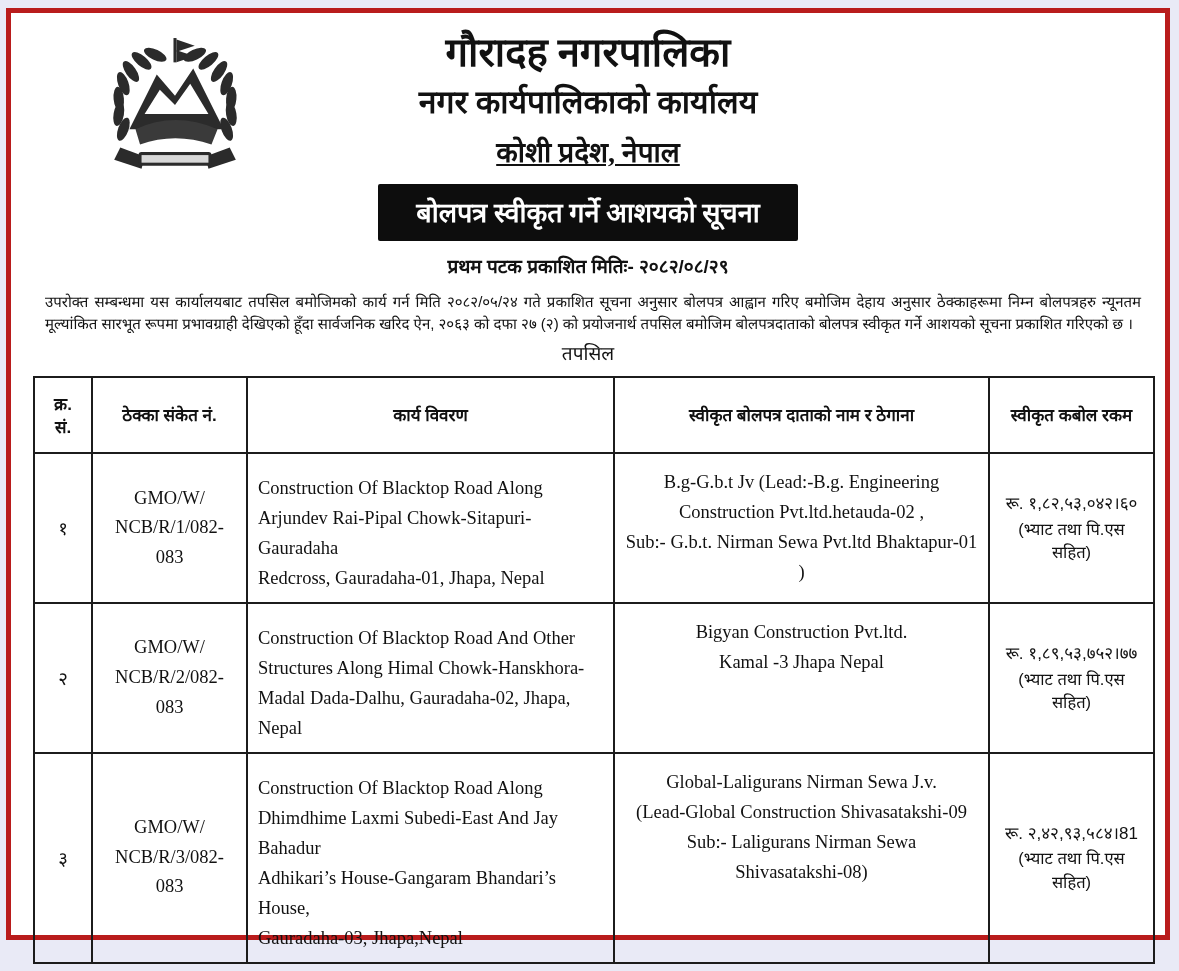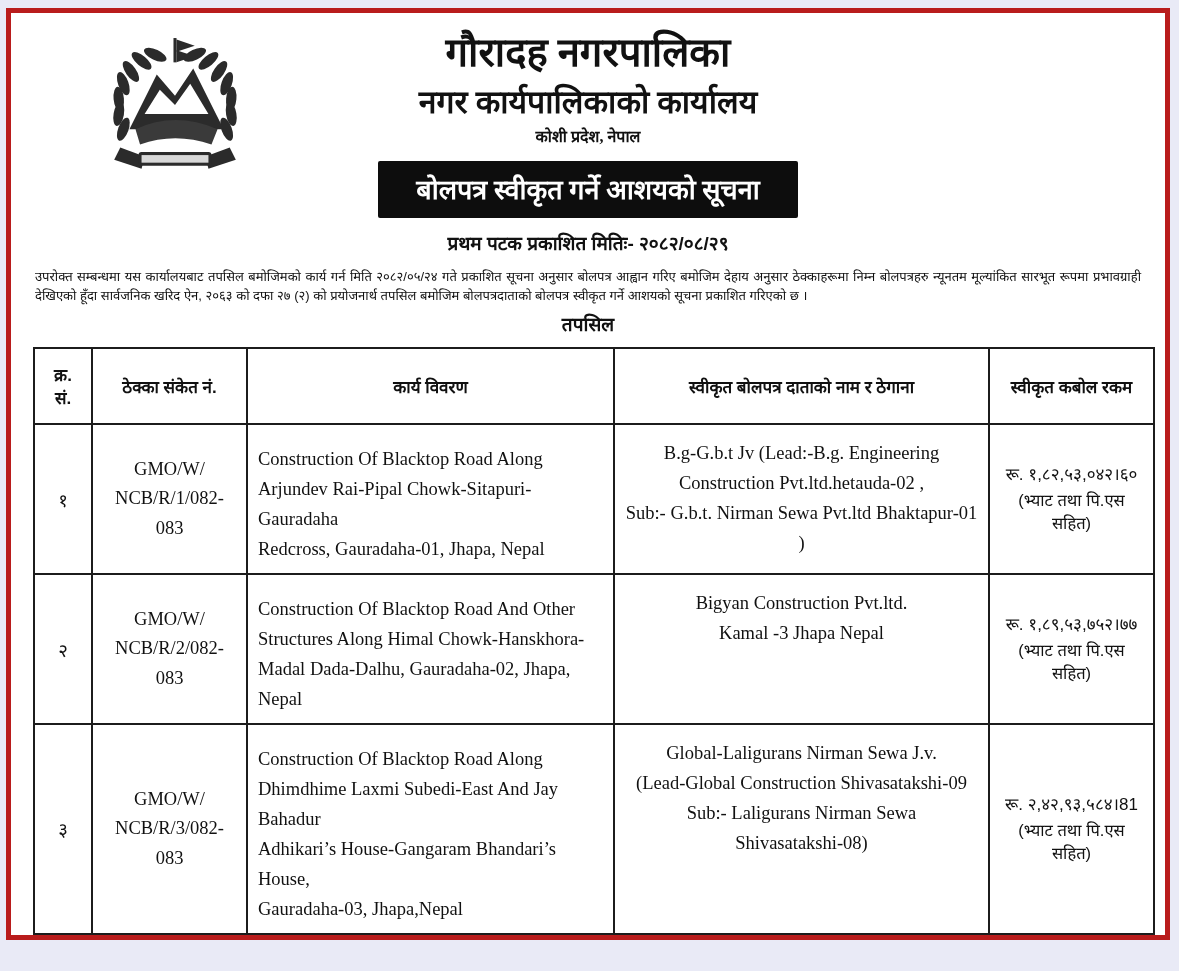--- a/index.html
+++ b/index.html
@@ -17,40 +17,40 @@
   }
   
   .header{position:relative;text-align:center;}
   .emblem{position:absolute;left:62px;top:6px;width:160px;height:152px;}
   .org-name{
     font-family:"Liberation Serif","DejaVu Sans",serif;
     font-size:40px;font-weight:bold;margin:2px 0 0 0;line-height:1.2;
   }
   .office-name{font-size:32px;font-weight:bold;margin:6px 0 0 0;line-height:1.2;}
   .addr{font-size:24px;font-weight:bold;margin-top:10px;line-height:1.25;}
-  .addr2{font-size:16px;font-weight:bold;margin-top:6px;line-height:1.25;}
+  .addr2{font-size:28px;font-weight:bold;margin-top:14px;line-height:1.25;text-decoration:underline;}
   
   .banner{
     margin:14px auto 0 auto;width:fit-content;
     background:#0d0d0d;color:#fff;
     font-size:27px;font-weight:bold;
     padding:9px 38px 11px 38px;border-radius:2px;
   }
   .pubdate{
     text-align:center;font-size:19px;font-weight:bold;margin-top:12px;
     font-family:"Liberation Sans","DejaVu Sans",sans-serif;
   }
   
   .body-par{
-    margin:12px 2px 0 2px;text-align:justify;
-    font-size:13px;line-height:1.42;
+    margin:12px 2px 0 12px;text-align:justify;
+    font-size:15px;line-height:1.42;
     font-family:"Liberation Sans","DejaVu Sans",sans-serif;
   }
   .tbl-caption{
-    text-align:center;font-size:19px;font-weight:bold;margin-top:6px;
+    text-align:center;font-size:19px;font-weight:normal;margin-top:6px;
     font-family:"Liberation Sans","DejaVu Sans",sans-serif;
   }
   
   table{border-collapse:collapse;margin-top:10px;width:1120px;table-layout:fixed;}
   th,td{border:2px solid #1c1c1c;box-sizing:border-box;}
   th{
     font-size:17px;font-weight:bold;padding:14px 12px;
     font-family:"Liberation Sans","DejaVu Sans",sans-serif;
   }
   td{font-size:18.5px;padding:8px 10px;vertical-align:middle;}

